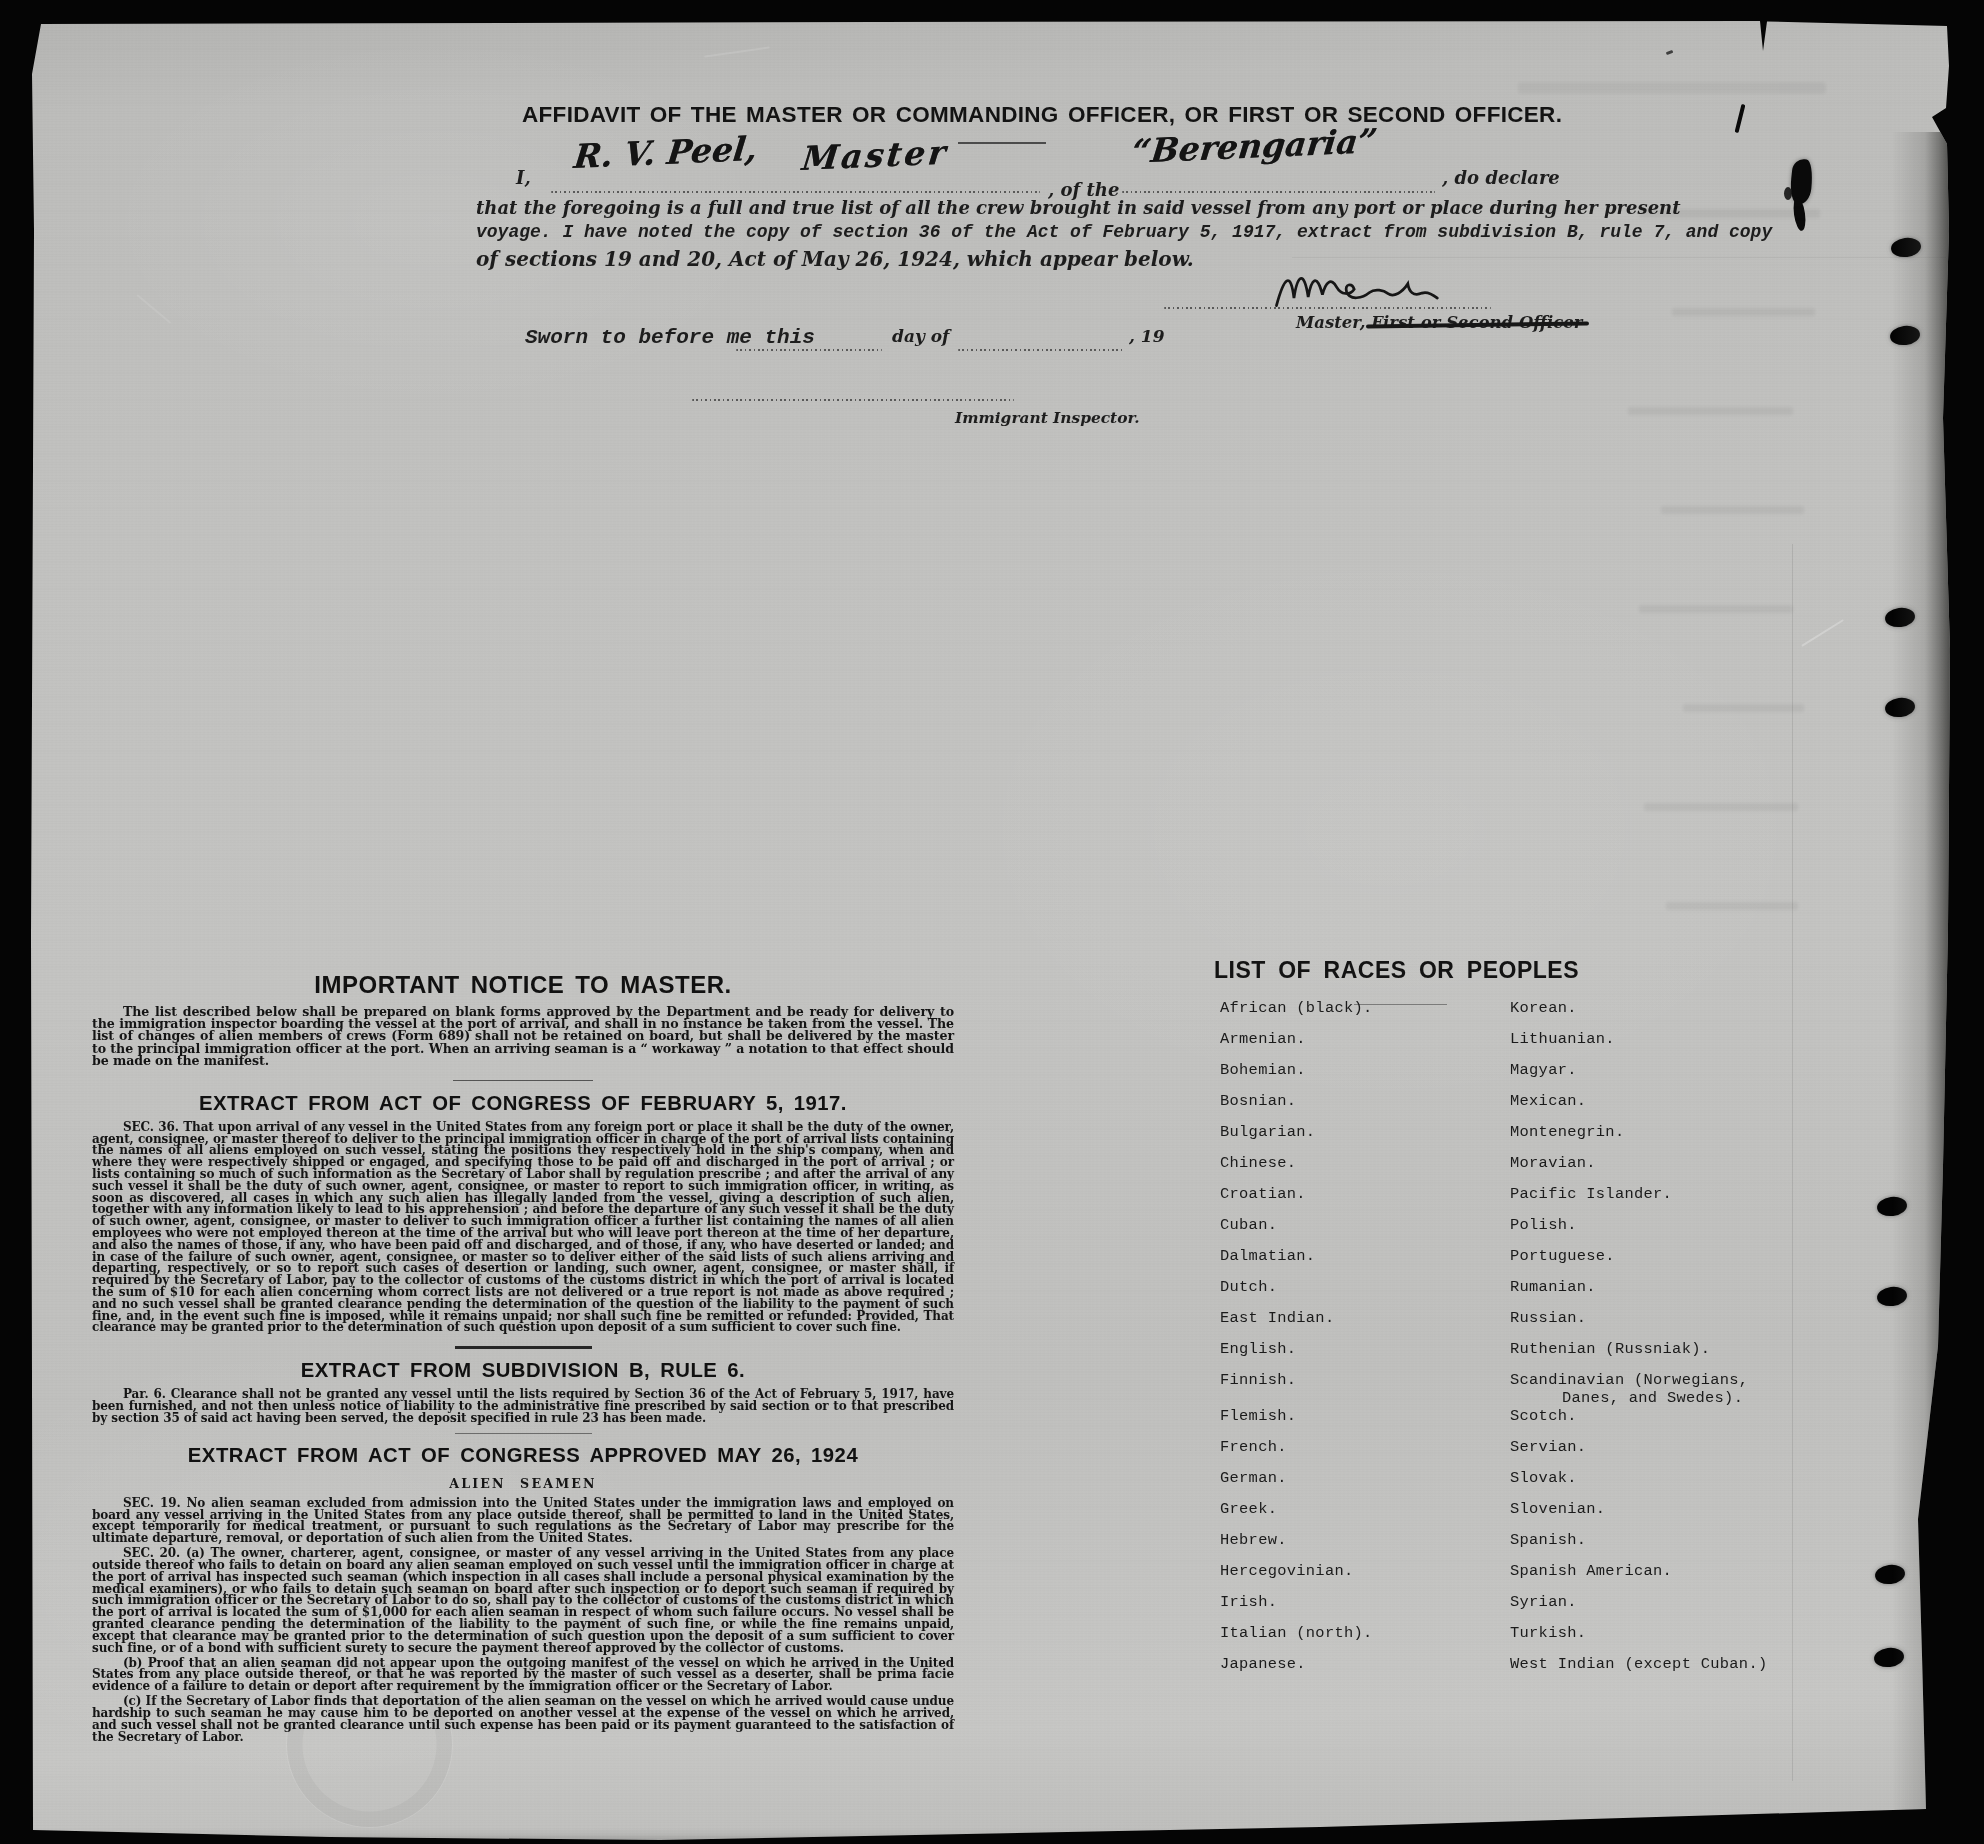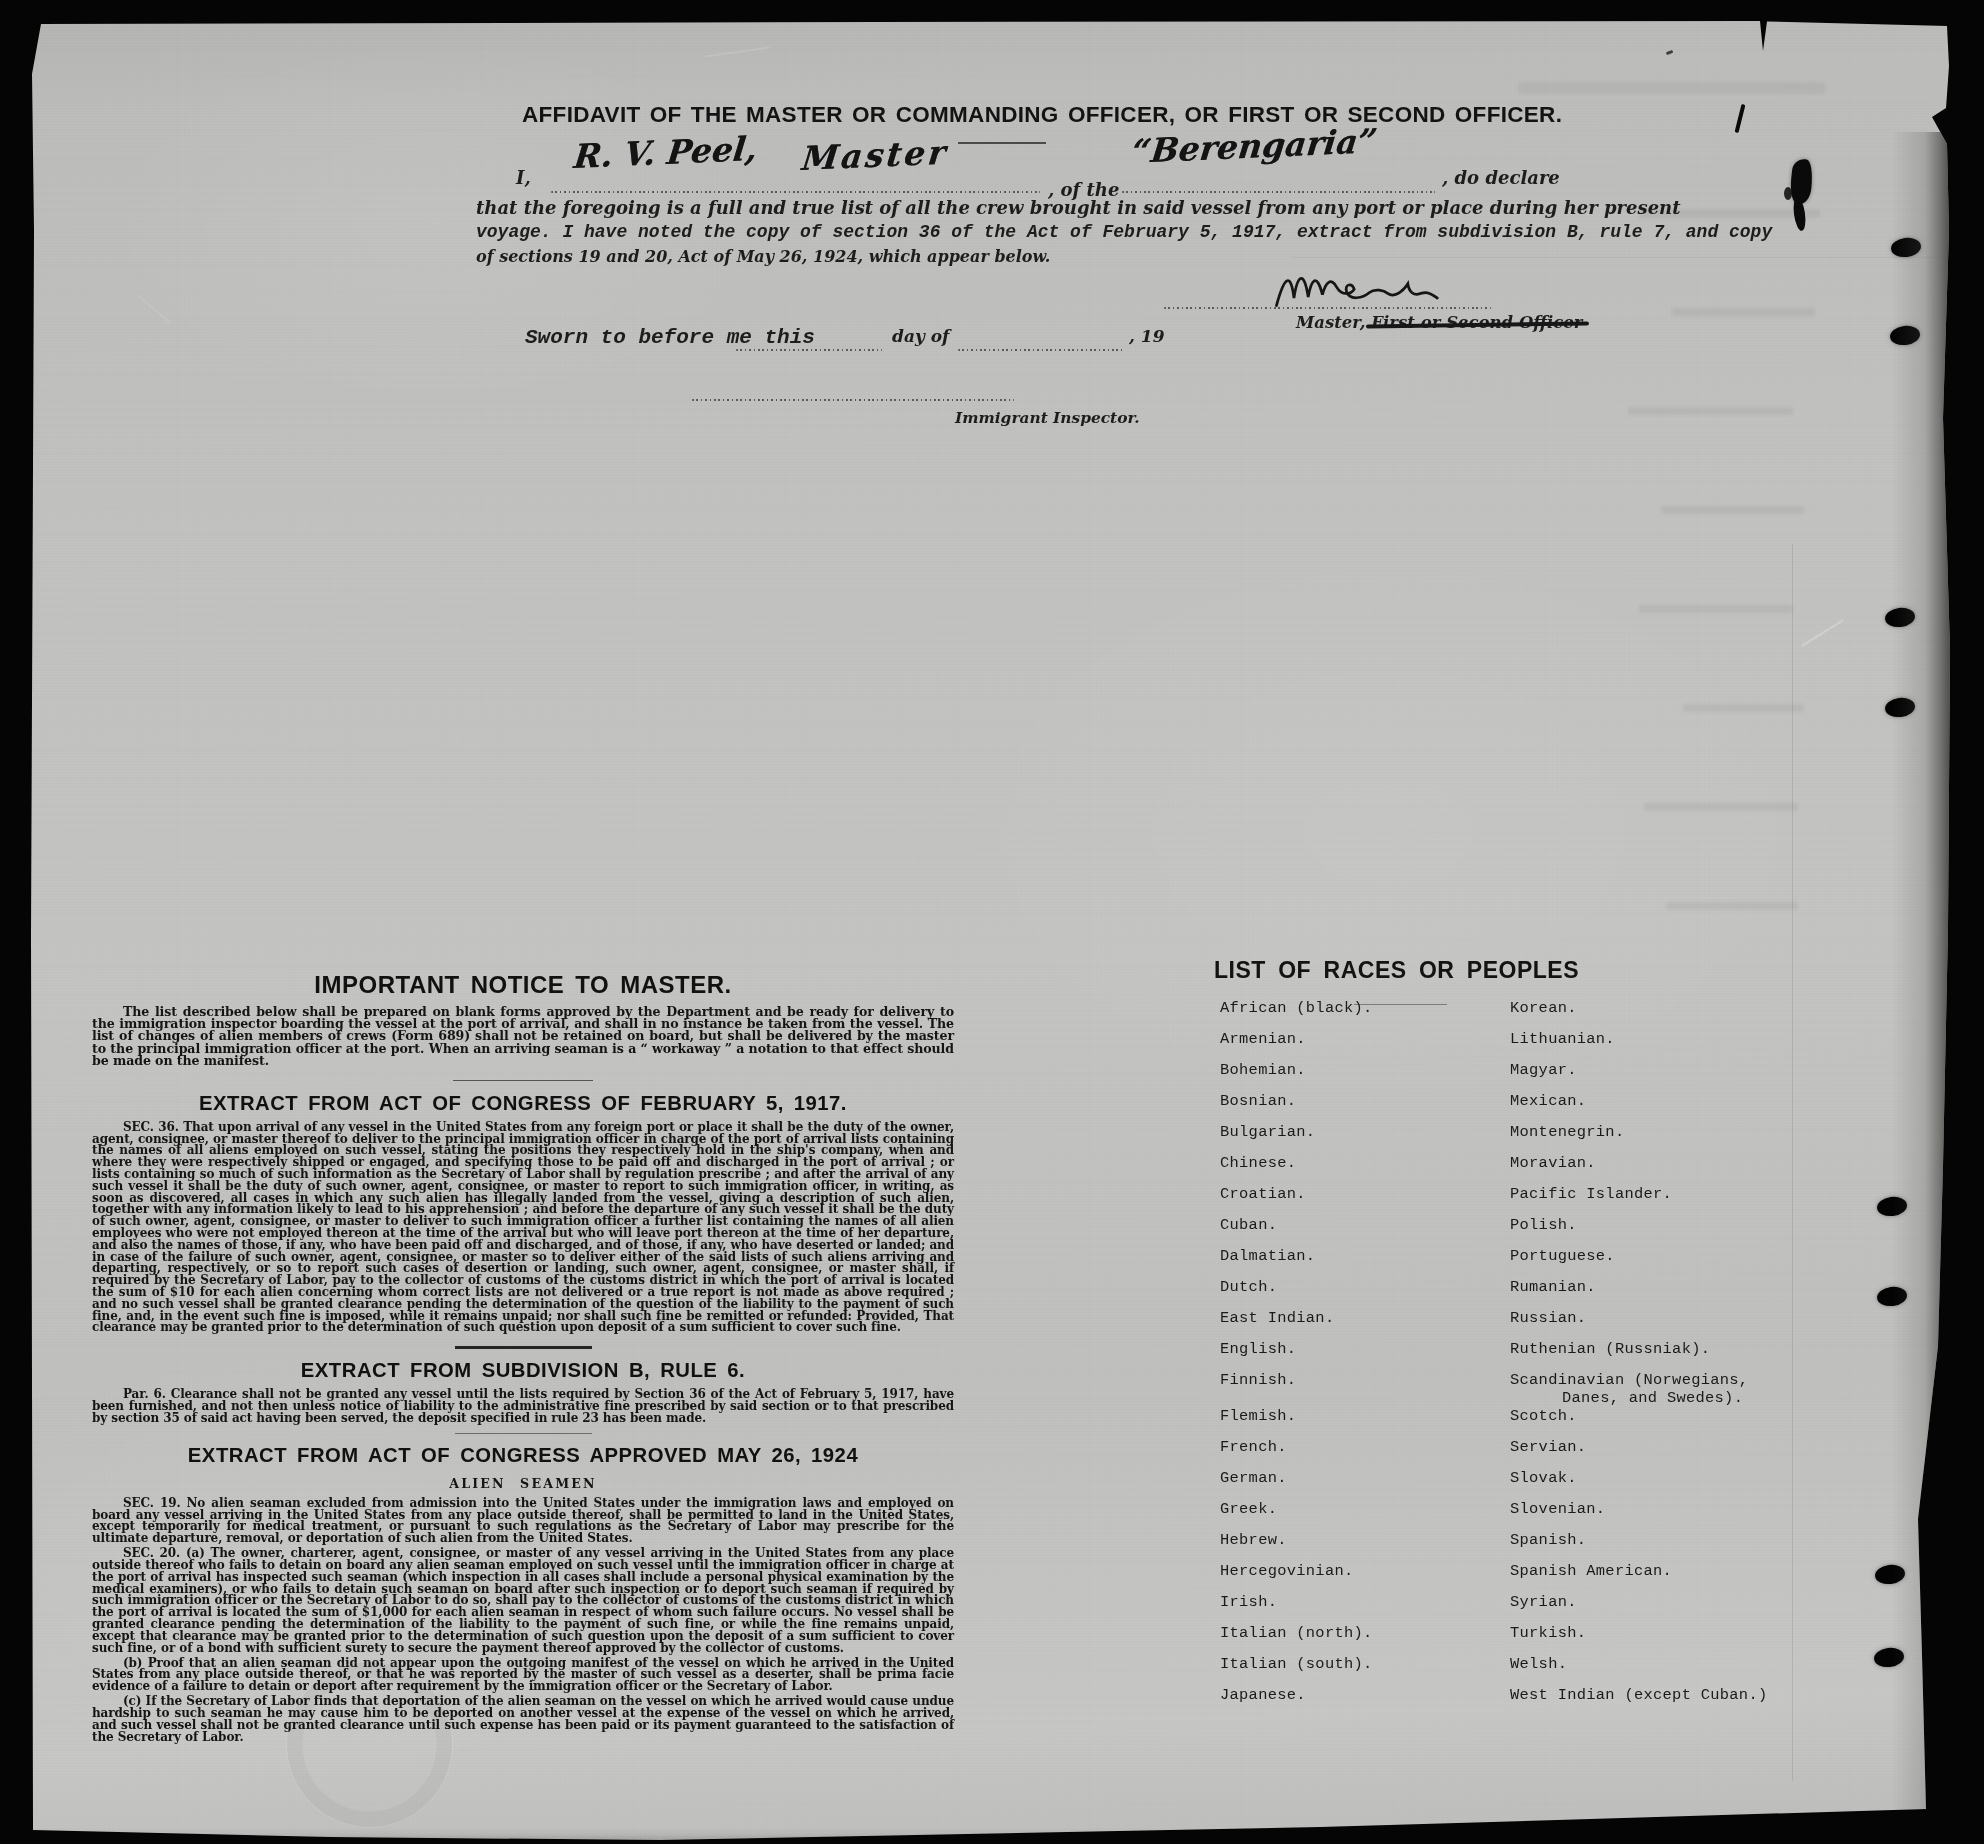--- a/index.html
+++ b/index.html
@@ -119,21 +119,21 @@
   <div class="abs dotline" style="left:551px;top:191px;width:489px;"></div>
   <div class="abs hw" style="left:572px;top:137px;font-size:33px;">R. V. Peel,</div>
   <div class="abs hw" style="left:800px;top:139px;font-size:33px;letter-spacing:2.7px;">Master</div>
   <div class="abs it" style="left:1048px;top:179px;font-size:18px;">, of the</div>
   <div class="abs dotline" style="left:1122px;top:191px;width:313px;"></div>
   <div class="abs hw" style="left:1130px;top:132px;font-size:33px;">“Berengaria”</div>
   <div class="abs it" style="left:1442px;top:167px;font-size:18px;">, do declare</div>
 
   <div class="abs it" style="left:476px;top:197px;font-size:18px;">that the foregoing is a full and true list of all the crew brought in said vessel from any port or place during her present</div>
   <div class="abs it" style="left:476px;top:222px;font-size:18px;font-family:Liberation Mono, monospace;">voyage.  I have noted the copy of section 36 of the Act of February 5, 1917, extract from subdivision B, rule 7, and copy</div>
-  <div class="abs it" style="left:476px;top:247px;font-size:16px;">of sections 19 and 20, Act of May 26, 1924, which appear below.</div>
+  <div class="abs it" style="left:476px;top:247px;font-size:20px;">of sections 19 and 20, Act of May 26, 1924, which appear below.</div>
 
   <div class="abs" style="left:1273px;top:263px;">
     <svg width="170" height="52" viewBox="0 0 310 95">
       <path d="M6 78 C20 26 32 14 38 64 C44 24 56 10 64 62 C70 28 80 18 90 58 C96 34 106 26 116 44 C124 58 140 60 148 48 C144 36 130 38 134 52 C140 70 164 64 176 54 C186 46 202 50 210 56 C220 63 236 54 246 38 C248 52 256 62 272 55 C282 51 292 58 300 64" fill="none" stroke="#161616" stroke-width="5" stroke-linecap="round"></path>
     </svg>
   </div>
   <div class="abs dotline" style="left:1164px;top:307px;width:327px;"></div>
   <div class="abs it" style="left:1296px;top:313px;font-size:16.5px;">
     <span>Master,</span>
     <span class="struck">First or Second Officer</span>
@@ -332,28 +332,20 @@
         <div class="race-cell race-right">
           <div>Syrian.</div>
         </div>
       </div>
       <div class="race-row">
         <div class="race-cell race-left">
           <div>Italian (north).</div>
         </div>
         <div class="race-cell race-right">
           <div>Turkish.</div>
-        </div>
-      </div>
-      <div class="race-row">
-        <div class="race-cell race-left">
-          <div>Italian (south).</div>
-        </div>
-        <div class="race-cell race-right">
-          <div>Welsh.</div>
         </div>
       </div>
       <div class="race-row">
         <div class="race-cell race-left">
           <div>Japanese.</div>
         </div>
         <div class="race-cell race-right">
           <div>West Indian (except Cuban.)</div>
         </div>
       </div>

